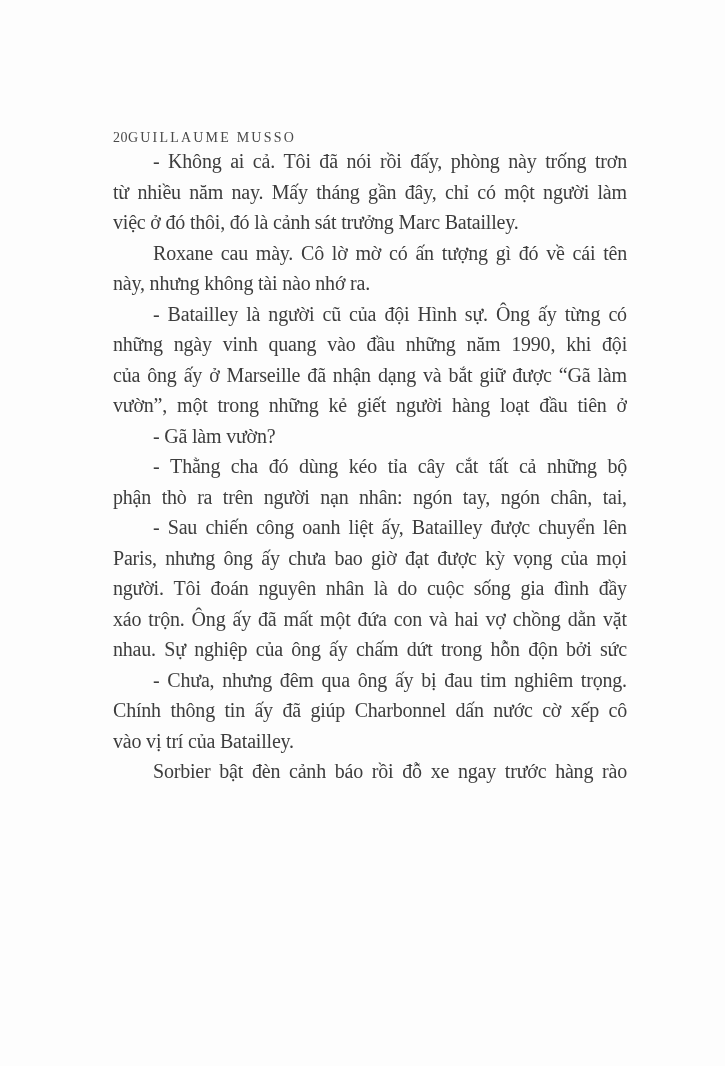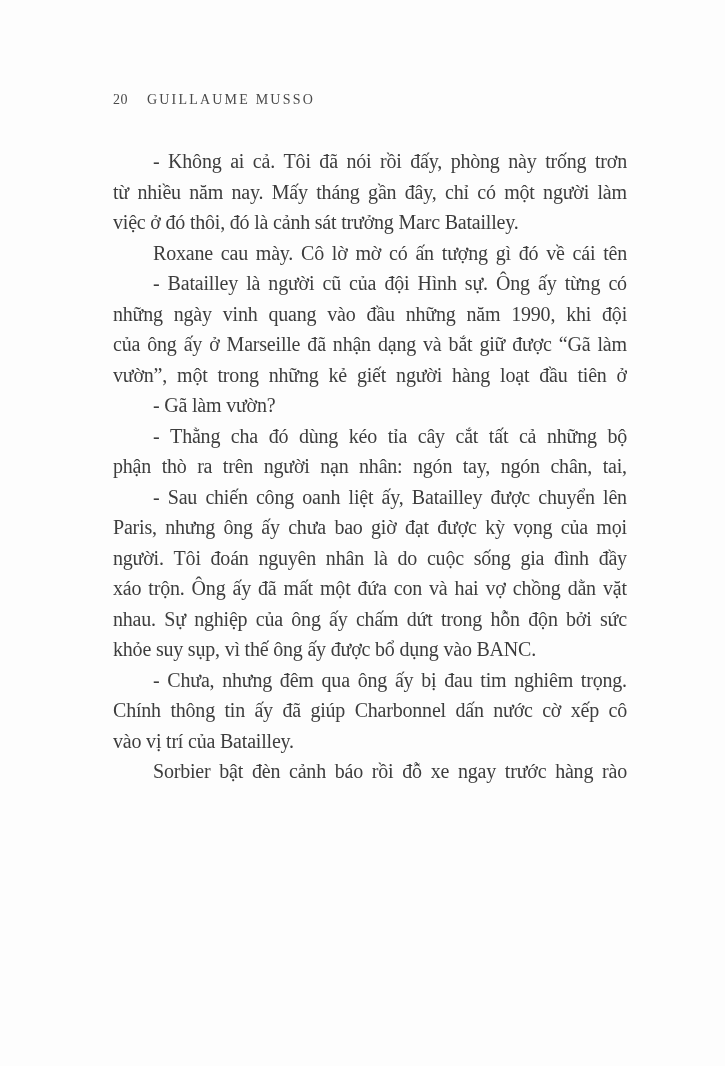--- a/index.html
+++ b/index.html
@@ -15,29 +15,29 @@
     overflow: hidden;
     font-family: "Liberation Serif", "DejaVu Serif", serif;
     color: #3d3d3d;
   }
   .running-header {
     position: absolute;
     left: 113px;
     top: 92px;
     display: flex;
     align-items: baseline;
-    gap: 19px;
     font-size: 14px;
     color: #4a4a4a;
   }
   .page-number {
     letter-spacing: 0.5px;
   }
   .running-title {
     letter-spacing: 2.2px;
+    margin-top: 38px;
   }
   .page-body {
     position: absolute;
     left: 113px;
     top: 146px;
     width: 514px;
   }
   .paragraph {
     margin: 0;
     padding: 0;
@@ -116,20 +116,21 @@
           <span>mờ</span>
           <span>có</span>
           <span>ấn</span>
           <span>tượng</span>
           <span>gì</span>
           <span>đó</span>
           <span>về</span>
           <span>cái</span>
           <span>tên</span>
         </div>
+        <div class="line">này, nhưng không tài nào nhớ ra.</div>
       </div>
       <div class="paragraph">
         <div class="line indent justified">
           <span>-</span>
           <span>Batailley</span>
           <span>là</span>
           <span>người</span>
           <span>cũ</span>
           <span>của</span>
           <span>đội</span>
@@ -286,21 +287,20 @@
           <span>ông</span>
           <span>ấy</span>
           <span>chấm</span>
           <span>dứt</span>
           <span>trong</span>
           <span>hỗn</span>
           <span>độn</span>
           <span>bởi</span>
           <span>sức</span>
         </div>
-        <div class="line">khỏe suy sụp, vì thế ông ấy được bổ dụng vào BANC.</div>
       </div>
       <div class="paragraph">
         <div class="line indent justified">
           <span>-</span>
           <span>Chưa,</span>
           <span>nhưng</span>
           <span>đêm</span>
           <span>qua</span>
           <span>ông</span>
           <span>ấy</span>

